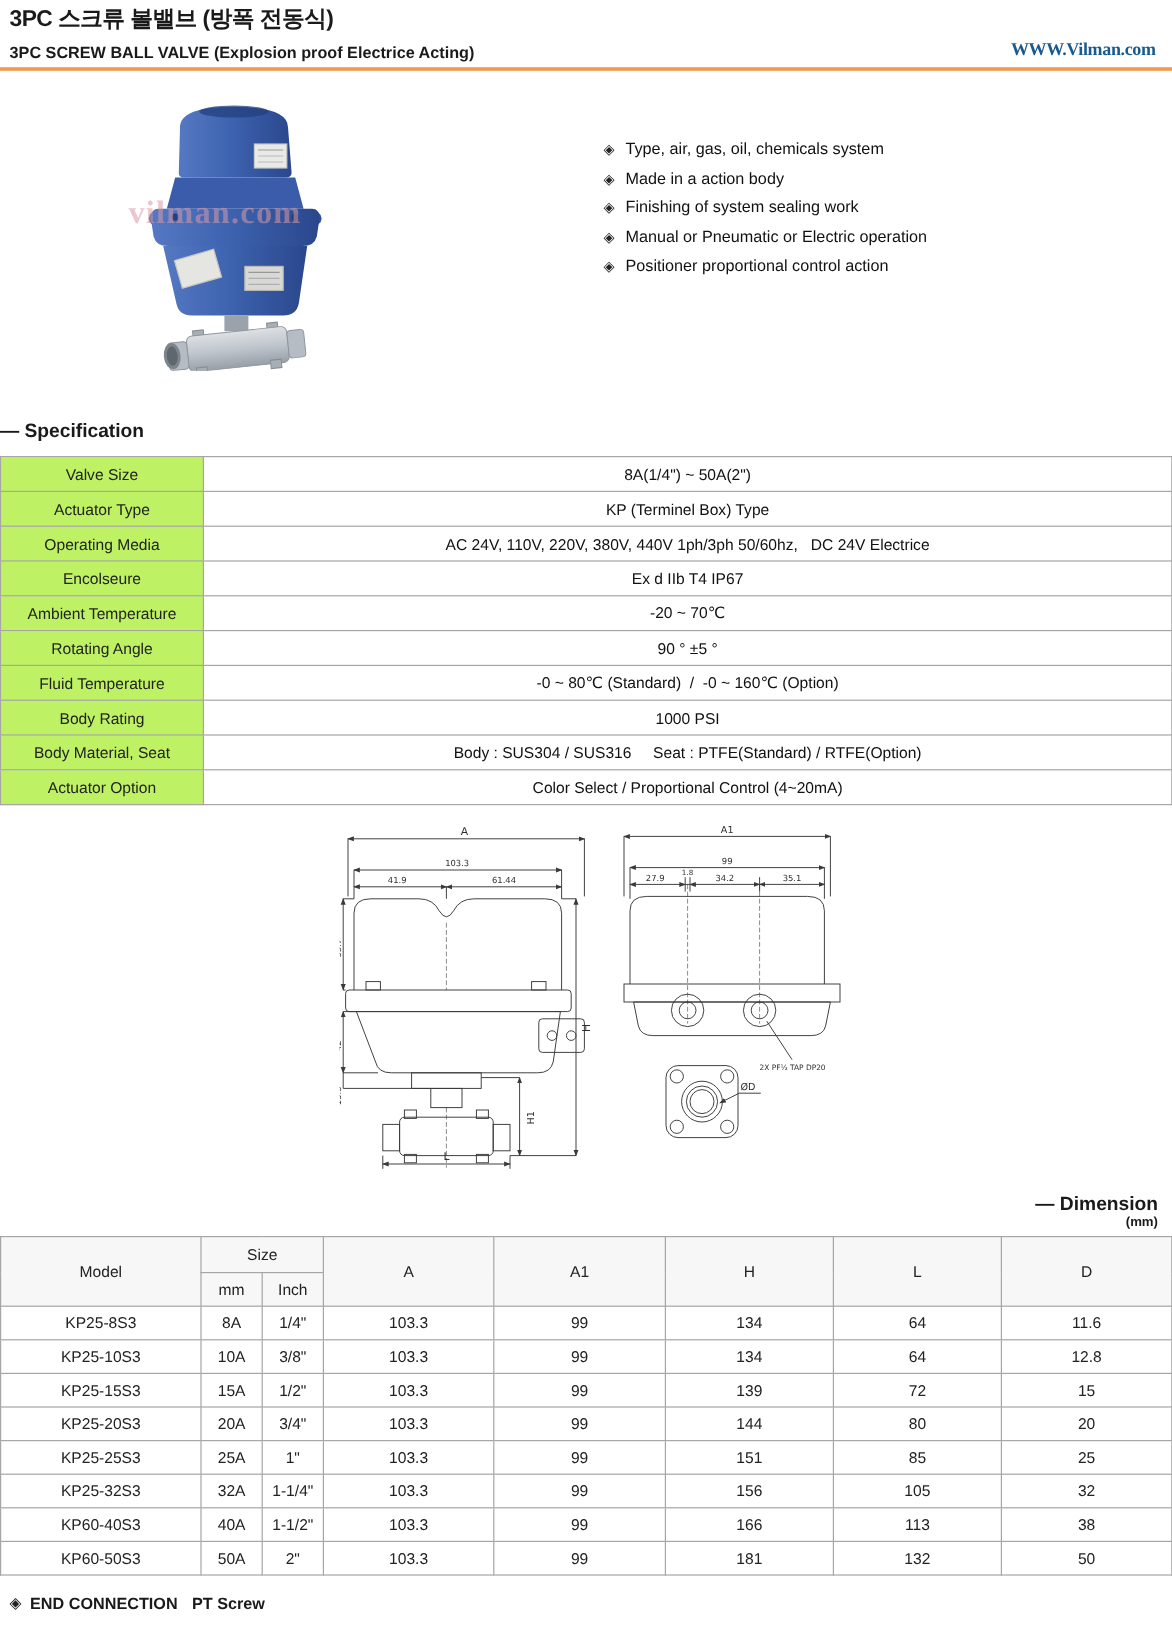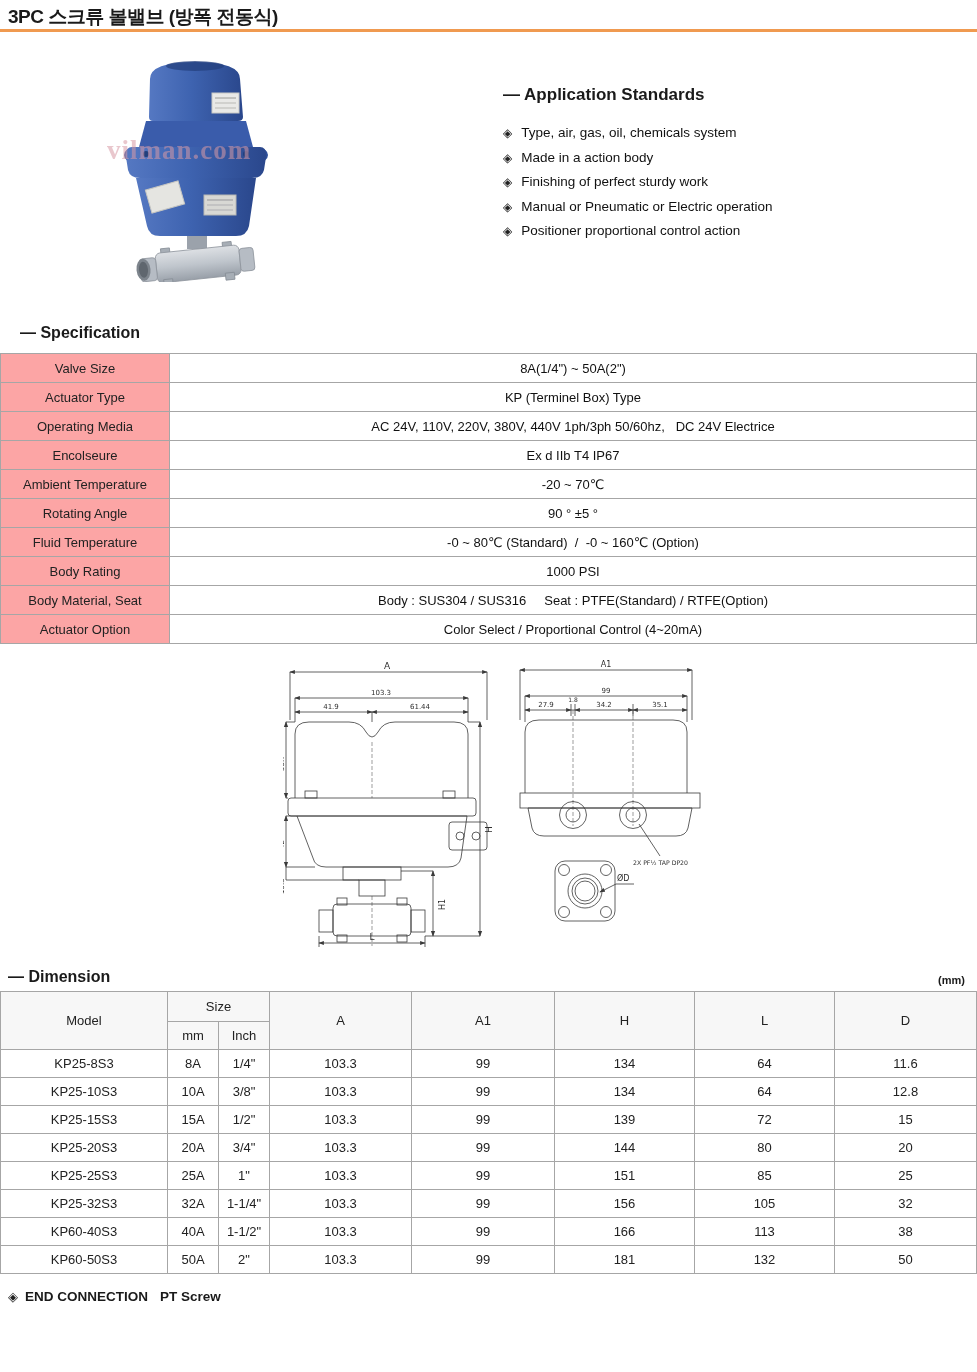--- a/index.html
+++ b/index.html
@@ -17,35 +17,35 @@
   .accent-line{height:3px;background:#F09A50;width:100%;}
   
   .product-row{display:flex;margin-top:25px;}
   .photo-wrap{margin-left:106px;width:185px;height:225px;flex:none;}
   .standards{margin-left:212px;margin-top:28px;}
   .standards-heading{font-size:17px;font-weight:bold;margin:0 0 16px 0;}
   .standards ul{margin:0;padding:0;list-style:none;}
   .standards li{font-size:13.5px;line-height:24.5px;color:#111;}
   .blt{margin-right:9px;font-size:12px;color:#222;}
   
-  .sec-heading{font-size:16px;font-weight:bold;margin:0;padding-left:20px;}
+  .sec-heading{font-size:16px;font-weight:bold;margin:0;padding-left:0;}
   .spec-section{margin-top:42px;}
   
   table{border-collapse:collapse;}
   .spec-table{width:977px;margin-top:11px;font-size:13px;table-layout:fixed;}
   .spec-table th,.spec-table td{border:1px solid #a6a6a6;height:28px;text-align:center;padding:0 4px;}
-  .spec-table th{width:160px;background:#fca5a5;font-weight:normal;color:#222;}
+  .spec-table th{width:160px;background:#bef264;font-weight:normal;color:#222;}
   .spec-table td{color:#111;}
   
   .drawings{position:relative;height:316px;}
   .drawing-left{position:absolute;left:283px;top:14px;}
   .drawing-right{position:absolute;left:512px;top:14px;}
   .drawings svg text{font-family:"DejaVu Sans",sans-serif;fill:#2e2e2e;}
   
-  .dim-head-row{display:flex;justify-content:space-between;align-items:flex-end;margin-top:8px;padding:0 12px 2px 8px;}
+  .dim-head-row{display:flex;justify-content:space-between;align-items:flex-end;margin-top:8px;padding:0 12px 2px 8px;flex-direction:column;}
   .dim-unit{font-size:11px;font-weight:bold;}
   .dim-table{width:977px;font-size:13px;table-layout:fixed;margin-top:3px;}
   .dim-table th,.dim-table td{border:1px solid #a6a6a6;text-align:center;padding:0 3px;color:#222;}
   .dim-table thead th{background:#f7f7f7;font-weight:normal;}
   .dim-table thead tr:first-child th{height:29px;}
   .dim-table thead tr:last-child th{height:27px;}
   .dim-table tbody td{height:27px;color:#222;}
   .col-model{width:160px;} .col-mm{width:64px;margin-top:23px;} .col-inch{width:66px;}
   .col-a{width:135px;} .col-a1{width:136px;} .col-h{width:133px;} .col-l{width:133px;} .col-d{width:135px;}
   
@@ -53,20 +53,24 @@
   .footer .blt{font-size:13px;margin-right:7px;}
   .footer-value{margin-left:12px;}
 </style>
 </head>
 <body>
 
 <div class="page">
 
   <div class="header">
     <div class="title-kr">3PC 스크류 볼밸브 (방폭 전동식)</div>
+    <div class="header-row">
+      <div class="title-en">3PC SCREW BALL VALVE (Explosion proof Electrice Acting)</div>
+      <div class="logo">WWW.Vilman.com</div>
+    </div>
   </div>
   <div class="accent-line"></div>
 
   <div class="product-row">
     <div class="photo-wrap">
       <svg viewBox="0 0 185 225" width="185" height="225" xmlns="http://www.w3.org/2000/svg">
         <defs>
           <linearGradient id="gb" x1="0" y1="0" x2="1" y2="0">
             <stop offset="0" stop-color="#5578C2"></stop>
               <stop offset="0.45" stop-color="#3E63B0"></stop>
@@ -113,25 +117,24 @@
           <ellipse cx="37" cy="207" rx="4.5" ry="8" fill="#5F666E"></ellipse>
           <rect x="56" y="219" width="9" height="7" fill="#A7AEB6" stroke="#858C94" stroke-width="0.8"></rect>
           <rect x="118" y="219" width="9" height="7" fill="#A7AEB6" stroke="#858C94" stroke-width="0.8"></rect>
         </g>
 
         <text x="1" y="102" font-size="27" font-weight="bold" letter-spacing="1" font-family="Liberation Serif, DejaVu Serif, serif" fill="#D89AA6" opacity="0.55">vilman.com</text>
       </svg>
     </div>
 
     <div class="standards">
-      <h2 class="standards-heading">— Application Standards</h2>
       <ul>
           <li><span class="blt">◈</span><span>Type, air, gas, oil, chemicals system</span></li>
           <li><span class="blt">◈</span><span>Made in a action body</span></li>
-          <li><span class="blt">◈</span><span>Finishing of perfect sturdy work</span></li>
+          <li><span class="blt">◈</span><span>Finishing of system sealing work</span></li>
           <li><span class="blt">◈</span><span>Manual or Pneumatic or Electric operation</span></li>
           <li><span class="blt">◈</span><span>Positioner proportional control action</span></li>
         </ul>
     </div>
   </div>
 
   <div class="spec-section">
     <h2 class="sec-heading">— Specification</h2>
     <table class="spec-table">
       <tbody>

